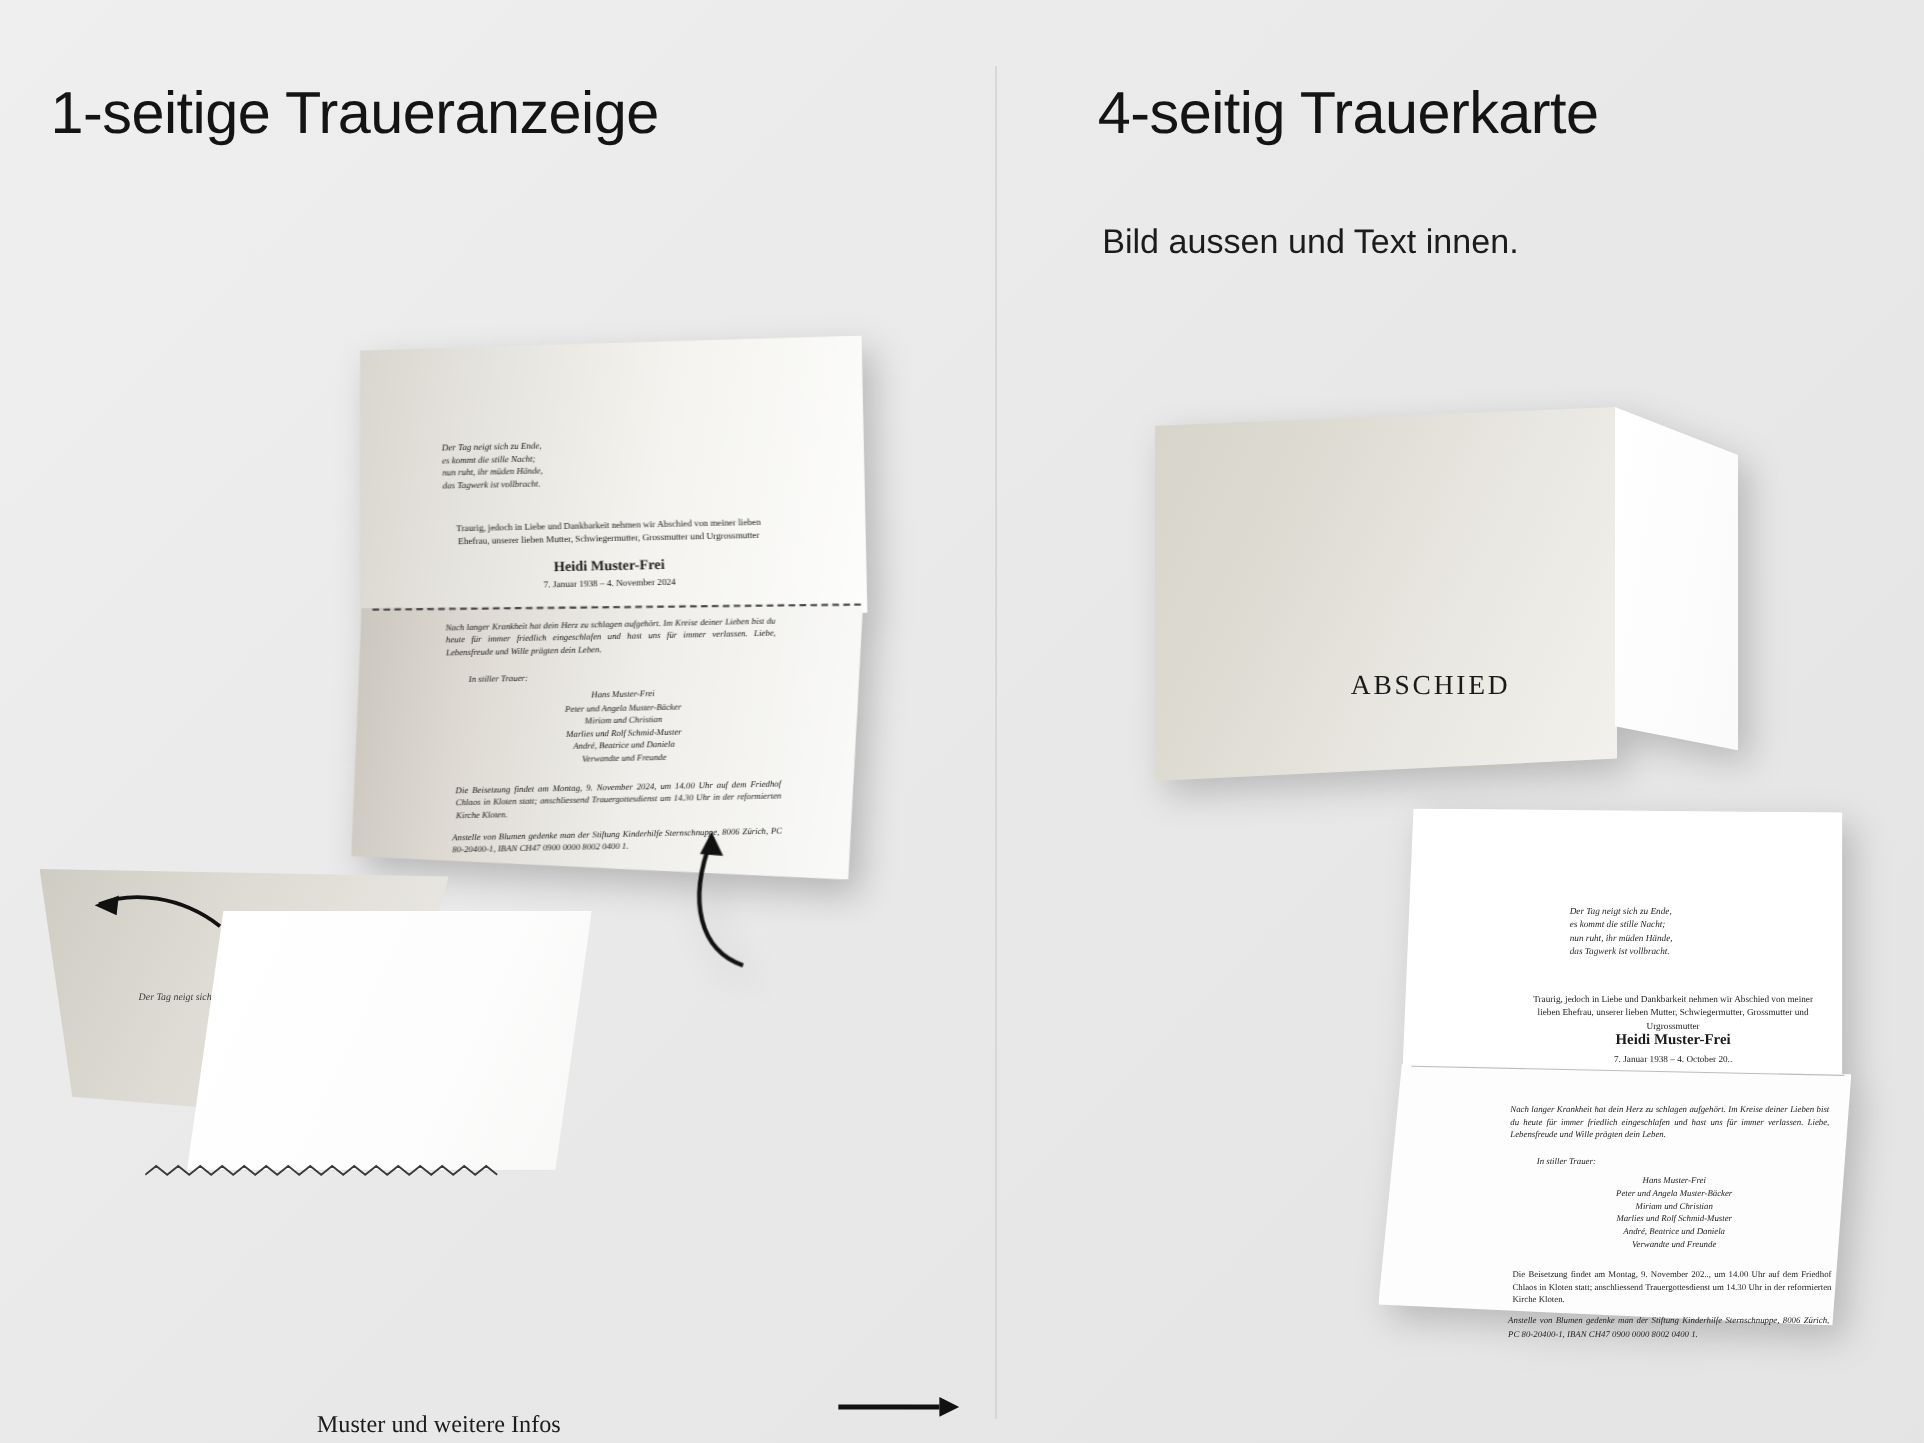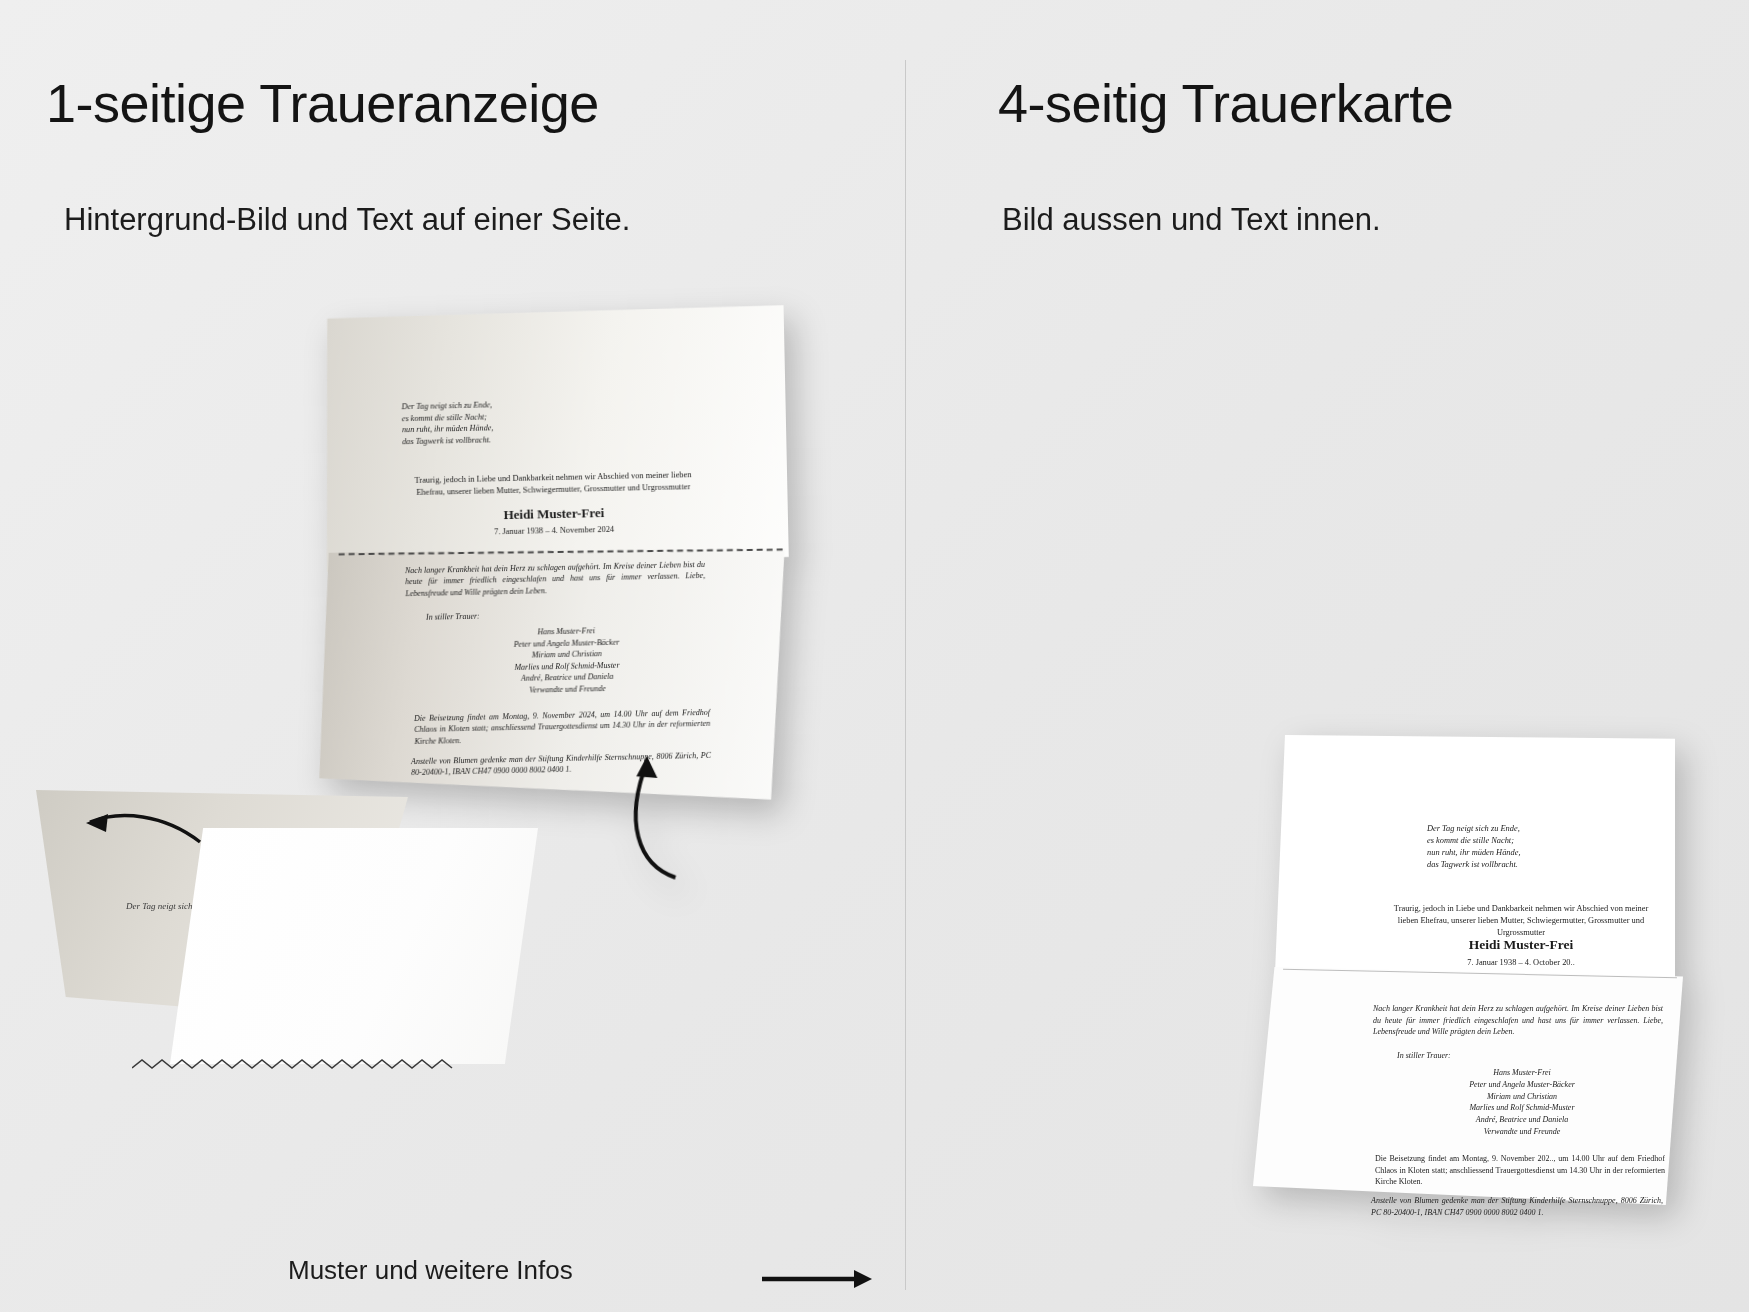--- a/index.html
+++ b/index.html
@@ -47,24 +47,25 @@
   }
   #title-left  { left: 46px;  top: 72px; }
   #sub-left    { left: 64px;  top: 202px; }
   #title-right { left: 998px; top: 72px; }
   #sub-right   { left: 960px; top: 202px; margin-left: 42px; }
 
   
   .footer {
     position: absolute;
     left: 288px;
-    top: 1255px;
-    font-size: 26px;
+    top: 1282px;
+    font-size: 22px;
     color: #1c1c1c;
     white-space: nowrap;
+    font-family: Liberation Serif, serif;
   }
   .footer-arrow {
     position: absolute;
     left: 762px;
     top: 1268px;
     width: 110px;
     height: 22px;
   }
 
   
@@ -279,21 +280,20 @@
   .R .mourners   { left: 112px; top: 332px; width: 270px; font-size: 8px;   line-height: 11.8px; font-style: italic; text-align: center; white-space: pre-line; }
   .R .para2      { left: 100px; top: 418px; width: 290px; font-size: 8px;   line-height: 11.6px; }
   .R .para3      { left: 96px;  top: 460px; width: 292px; font-size: 8px;   line-height: 11.6px; font-style: italic; }
 </style>
 </head>
 <body>
 
 <div class="page">
 
   <div class="col-title" id="title-left">1-seitige Traueranzeige</div>
-  <div class="col-sub" id="sub-left">Hintergrund-Bild und Text auf einer Seite.</div>
 
   <div class="col-title" id="title-right">4-seitig Trauerkarte</div>
   <div class="col-sub" id="sub-right">Bild aussen und Text innen.</div>
 
   <div class="divider"></div>
 
   <div class="sheet-left-top L">
     <div class="upper"></div>
     <div class="lower"></div>
     <div class="fold-line"></div>
@@ -328,20 +328,25 @@
     <div class="front"></div>
     <svg class="zigzag" viewBox="0 0 330 12">
       <polyline points="0,10 10,2 20,10 30,2 40,10 50,2 60,10 70,2 80,10 90,2 100,10 110,2 120,10 130,2 140,10 150,2 160,10 170,2 180,10 190,2 200,10 210,2 220,10 230,2 240,10 250,2 260,10 270,2 280,10 290,2 300,10 310,2 320,10" fill="none" stroke="#3a3a3a" stroke-width="1.6"></polyline>
     </svg>
     <svg class="straight-arrow-left" viewBox="0 0 120 40">
       <path d="M116 34 C 80 6, 36 2, 6 14" fill="none" stroke="#111" stroke-width="3.4"></path>
       <path d="M2 15 L 24 6 L 22 24 Z" fill="#111"></path>
     </svg>
   </div>
 
+  <div class="card-outer">
+    <div class="left-panel"></div>
+    <div class="right-panel"></div>
+    <div class="abschied">ABSCHIED</div>
+  </div>
 
   <div class="card-inner R">
     <div class="top-half"></div>
     <div class="bot-half"></div>
     <div class="inner-fold"></div>
 
     <div class="doc-text poem">Der Tag neigt sich zu Ende,
 es kommt die stille Nacht;
 nun ruht, ihr müden Hände,
 das Tagwerk ist vollbracht.</div>

